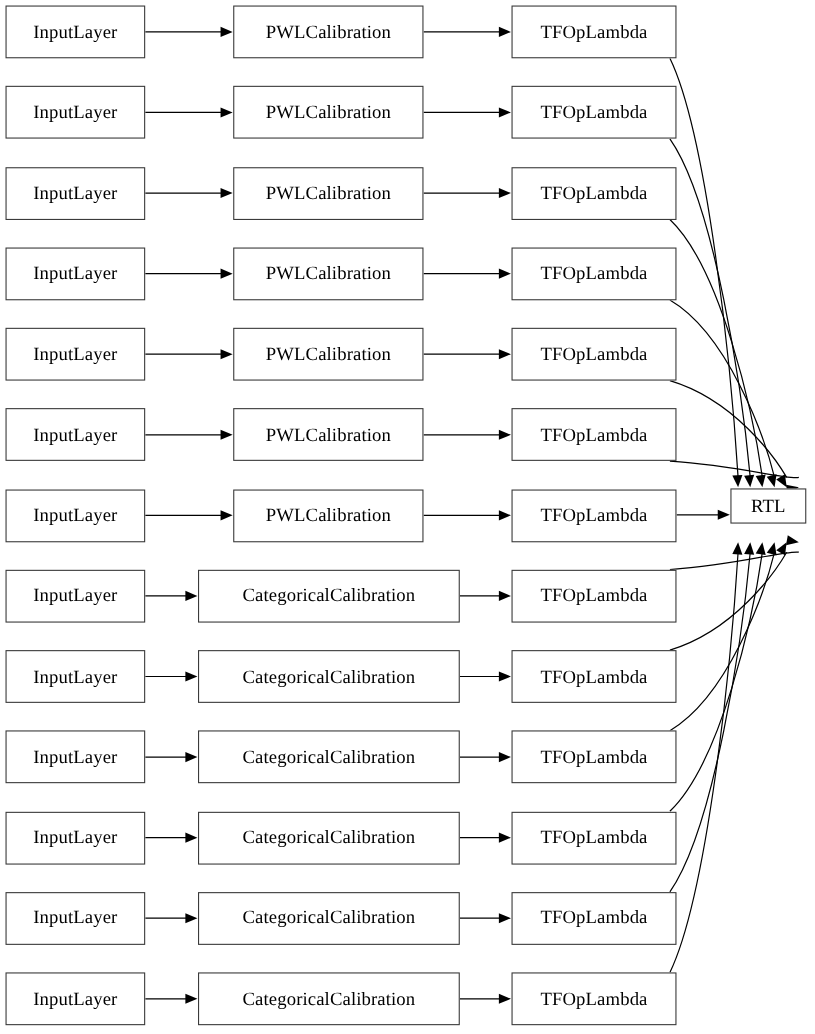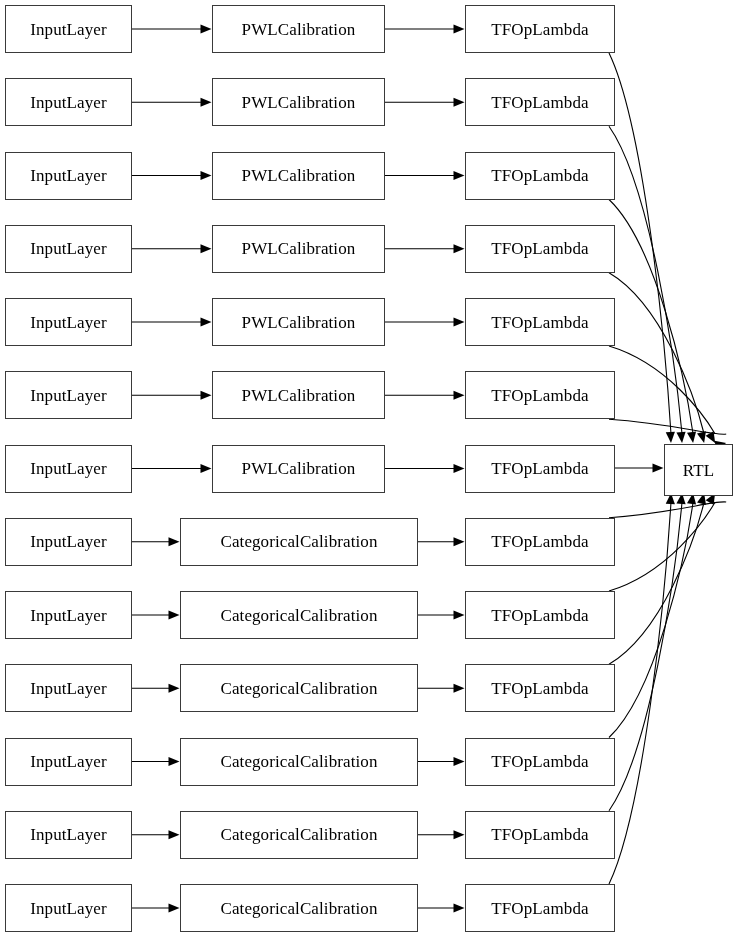--- a/index.html
+++ b/index.html
@@ -239,17 +239,17 @@
       </div>
       <div class="node" style="left: 5px; top: 884px; width: 127px; height: 48px;">
         <span class="node-label">InputLayer</span>
       </div>
       <div class="node" style="left: 180px; top: 884px; width: 238px; height: 48px;">
         <span class="node-label">CategoricalCalibration</span>
       </div>
       <div class="node" style="left: 465px; top: 884px; width: 150px; height: 48px;">
         <span class="node-label">TFOpLambda</span>
       </div>
-      <div class="node" style="left: 664px; top: 444px; width: 69px; height: 52px;">
+      <div class="node" style="left: 664px; top: 444px; width: 69px; height: 32px;">
         <span class="node-label">RTL</span>
       </div>
     </div>
 </div>
 
 </body></html>

